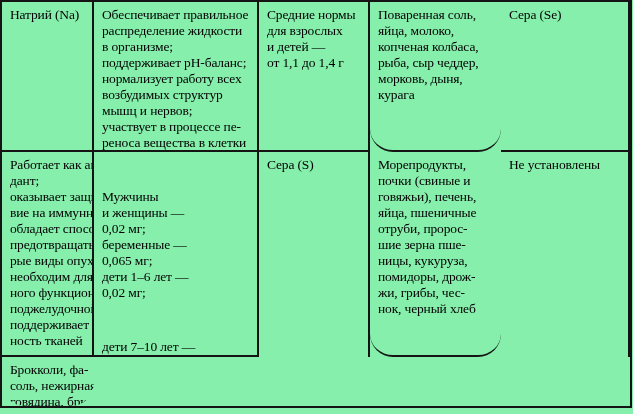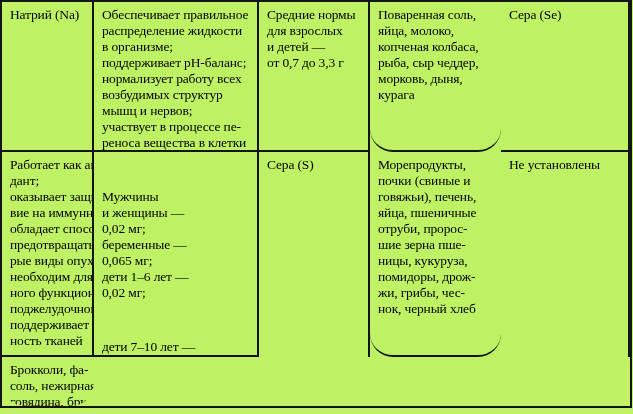--- a/index.html
+++ b/index.html
@@ -4,21 +4,21 @@
 <style>
   html, body {
     margin: 0;
     padding: 0;
     background: #ffffff;
   }
   .page {
     position: relative;
     width: 633px;
     height: 414px;
-    background: #bef264;
+    background: #86efac;
     overflow: hidden;
     font-family: "Liberation Serif", "DejaVu Serif", serif;
     color: #000000;
   }
   .tbl {
     position: absolute;
     left: 0;
     top: 0;
     width: 628px;
     height: 404px;
@@ -53,21 +53,21 @@
 в организме;
 поддерживает рН-баланс;
 нормализует работу всех
 возбудимых структур
 мышц и нервов;
 участвует в процессе пе-
 реноса вещества в клетки</div>
     <div class="cell">Средние нормы
 для взрослых
 и детей —
-от 0,7 до 3,3 г</div>
+от 1,1 до 1,4 г</div>
     <div class="cell last-col">Поваренная соль,
 яйца, молоко,
 копченая колбаса,
 рыба, сыр чеддер,
 морковь, дыня,
 курага</div>
 
     <div class="cell">Сера (Se)</div>
     <div class="cell">Работает как антиокси-
 дант;

